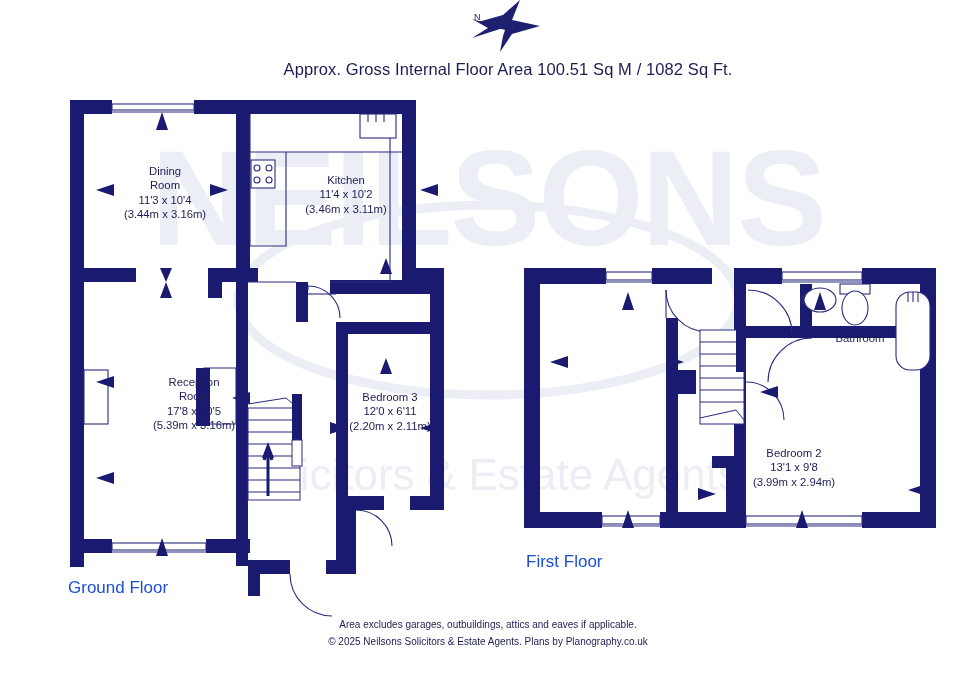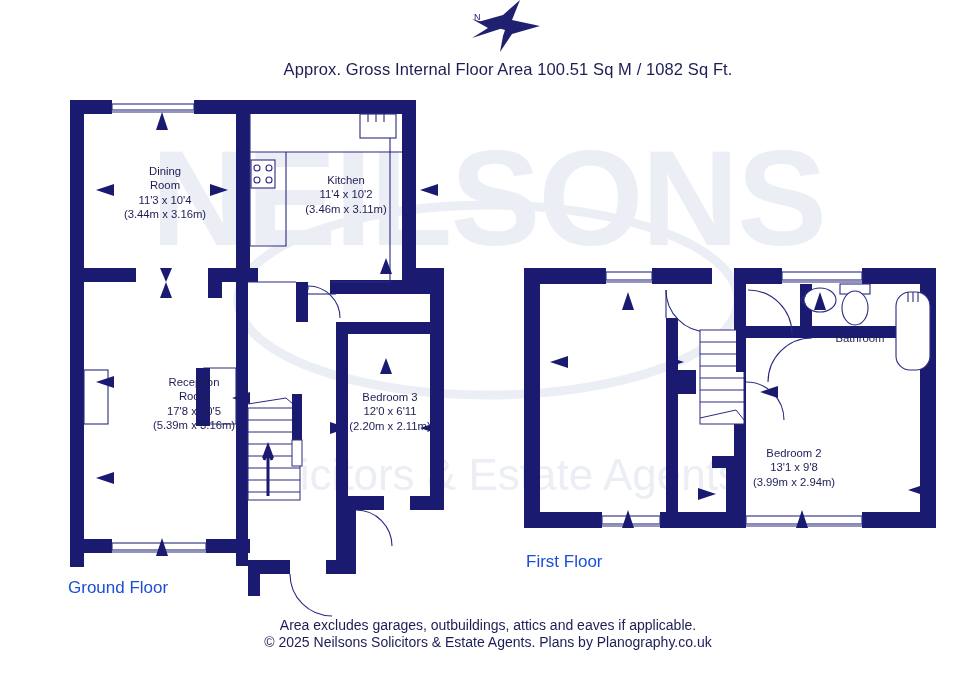--- a/index.html
+++ b/index.html
@@ -8,21 +8,21 @@
   #stage{position:relative;width:976px;height:674px;}
 
   .hdr{position:absolute;width:100%;text-align:center;font-size:16.5px;
        letter-spacing:.1px;color:#1d1d55;padding-left:20px;}
   #area-title{top:60px;}
 
   .floor-label{position:absolute;font-size:17px;color:#1d4ed8;}
   #ground-floor-label{left:68px;top:578px;}
   #first-floor-label{left:526px;top:552px;}
 
-  .footer{position:absolute;width:100%;text-align:center;font-size:14px;
+  .footer{position:absolute;width:100%;text-align:center;font-size:10px;
           color:#1d1d55;line-height:16.5px;}
   #footer-block{top:617px;}
 
   .rm{position:absolute;text-align:center;font-size:11.3px;line-height:14.4px;
       color:#1d1d55;white-space:nowrap;}
   .rm .nm{display:block;}
   .rm .d1{display:block;}
   .rm .d2{display:block;}
 
   svg{position:absolute;left:0;top:0;}

